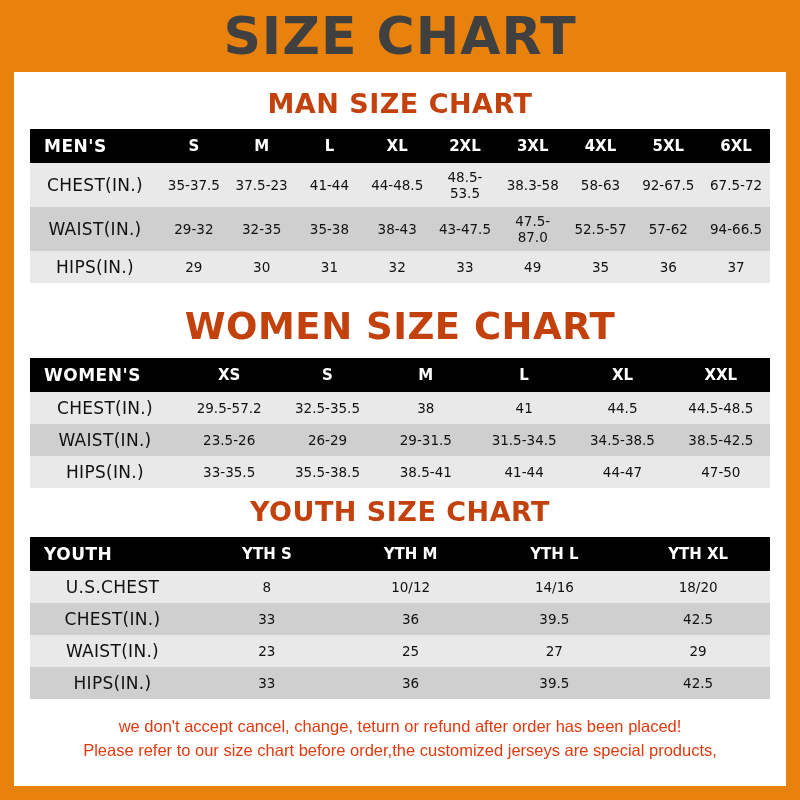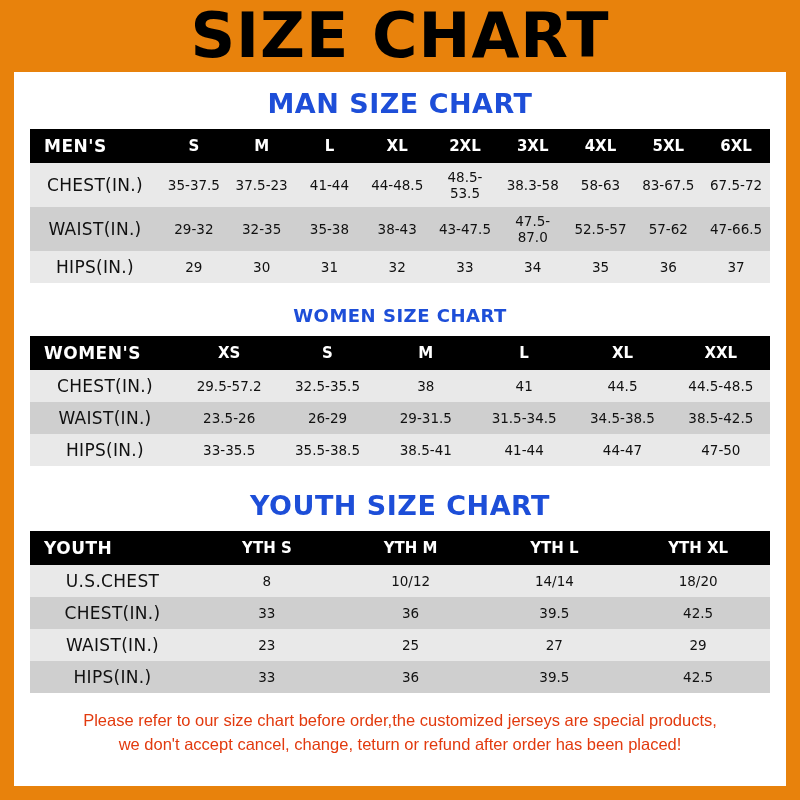--- a/index.html
+++ b/index.html
@@ -21,38 +21,38 @@
     background: #E8820C;
     height: 72px;
     margin: 0 -14px;
     display: flex;
     align-items: center;
     justify-content: center;
   }
   .header-title {
     font-family: "DejaVu Sans", sans-serif;
     font-weight: bold;
-    font-size: 62px;
+    font-size: 52px;
     letter-spacing: 1px;
-    color: #000000;
+    color: #404040;
     line-height: 1;
   }
   .content {
     padding: 0 14px;
   }
   .section-title {
     text-align: center;
     font-family: "DejaVu Sans", sans-serif;
     font-weight: bold;
-    color: #1d4ed8;
+    color: #c2410c;
     letter-spacing: 0.5px;
   }
   .sec-men   { font-size: 27px; margin: 16px 0 10px; }
-  .sec-women { font-size: 18px; margin: 22px 0 10px; }
-  .sec-youth { font-size: 27px; margin: 24px 0 10px; }
+  .sec-women { font-size: 37px; margin: 22px 0 10px; }
+  .sec-youth { font-size: 27px; margin: 8px 0 10px; }
 
   table.sizetable {
     border-collapse: collapse;
     width: 740px;
     margin: 0 auto;
     table-layout: fixed;
   }
   table.sizetable th, table.sizetable td {
     text-align: center;
     font-family: "DejaVu Sans", sans-serif;
@@ -150,43 +150,43 @@
         <tbody>
           <tr class="light">
             <td class="rowlabel">CHEST(IN.)</td>
             <td>35-37.5</td>
             <td>37.5-23</td>
             <td>41-44</td>
             <td>44-48.5</td>
             <td>48.5-53.5</td>
             <td>38.3-58</td>
             <td>58-63</td>
-            <td>83-67.5</td>
+            <td>92-67.5</td>
             <td>67.5-72</td>
           </tr>
           <tr class="dark">
             <td class="rowlabel">WAIST(IN.)</td>
             <td>29-32</td>
             <td>32-35</td>
             <td>35-38</td>
             <td>38-43</td>
             <td>43-47.5</td>
             <td>47.5-87.0</td>
             <td>52.5-57</td>
             <td>57-62</td>
-            <td>47-66.5</td>
+            <td>94-66.5</td>
           </tr>
           <tr class="light">
             <td class="rowlabel">HIPS(IN.)</td>
             <td>29</td>
             <td>30</td>
             <td>31</td>
             <td>32</td>
             <td>33</td>
-            <td>34</td>
+            <td>49</td>
             <td>35</td>
             <td>36</td>
             <td>37</td>
           </tr>
         </tbody>
       </table>
 
     <div class="section-title sec-women">WOMEN SIZE CHART</div>
     <table class="sizetable women" id="women-table">
         <colgroup>
@@ -256,21 +256,21 @@
             <th>YTH M</th>
             <th>YTH L</th>
             <th>YTH XL</th>
           </tr>
         </thead>
         <tbody>
           <tr class="light">
             <td class="rowlabel">U.S.CHEST</td>
             <td>8</td>
             <td>10/12</td>
-            <td>14/14</td>
+            <td>14/16</td>
             <td>18/20</td>
           </tr>
           <tr class="dark">
             <td class="rowlabel">CHEST(IN.)</td>
             <td>33</td>
             <td>36</td>
             <td>39.5</td>
             <td>42.5</td>
           </tr>
           <tr class="light">
@@ -284,19 +284,19 @@
             <td class="rowlabel">HIPS(IN.)</td>
             <td>33</td>
             <td>36</td>
             <td>39.5</td>
             <td>42.5</td>
           </tr>
         </tbody>
       </table>
 
     <div class="footer-note">
+      <div>we don't accept cancel, change, teturn or refund after order has been placed!</div>
       <div>Please refer to our size chart before order,the customized jerseys are special products,</div>
-      <div>we don't accept cancel, change, teturn or refund after order has been placed!</div>
     </div>
   </div>
 
   <div class="footer-band"></div>
 </div>
 
 </body></html>

